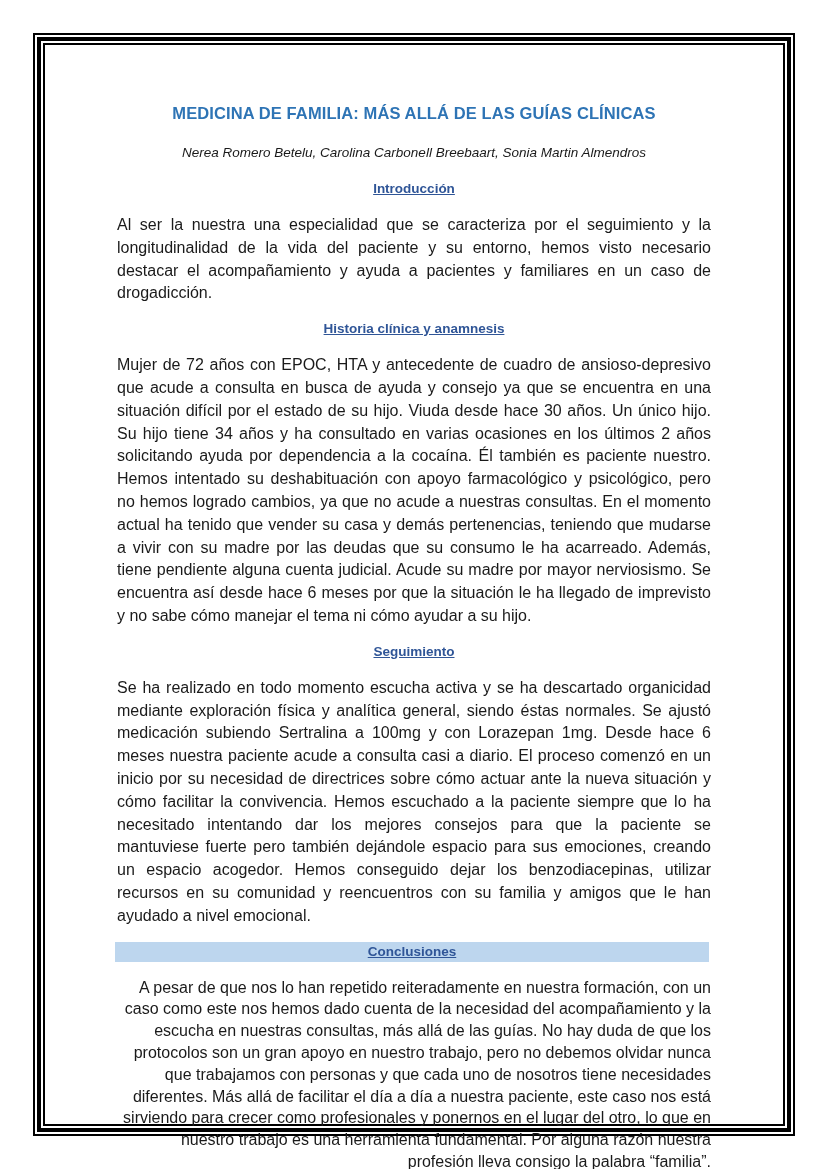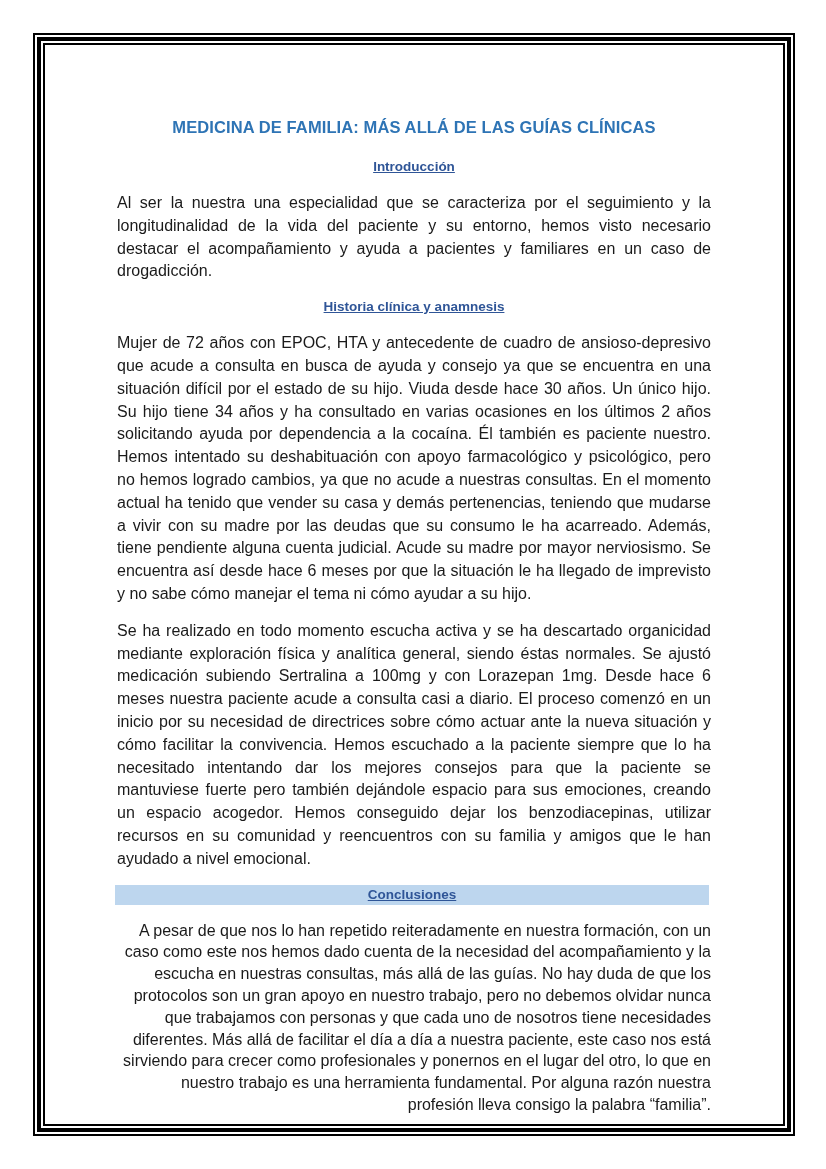--- a/index.html
+++ b/index.html
@@ -48,21 +48,21 @@
       left: 117px;
       top: 100px;
       width: 594px;
     }
     .doc-title {
       text-align: center;
       color: #2e74b5;
       font-weight: bold;
       font-size: 16.5px;
       letter-spacing: 0.1px;
-      margin: 15px 0 18px 0;
+      margin: 1px 0 18px 0;
       line-height: 24px;
     }
     .authors {
       text-align: center;
       font-style: italic;
       font-size: 13.5px;
       margin: 0 0 16px 0;
       line-height: 20px;
     }
     .section-heading {
@@ -93,32 +93,34 @@
   </style>
 </head>
 <body>
 
 <div class="border-outer"></div>
 <div class="border-mid"></div>
 <div class="border-inner"></div>
 
 <div class="content">
   <h1 class="doc-title">MEDICINA DE FAMILIA: MÁS ALLÁ DE LAS GUÍAS CLÍNICAS</h1>
+  <p class="authors">Nerea Romero Betelu, Carolina Carbonell Breebaart, Sonia Martin Almendros</p>
 
   <div>
     <div class="section-heading">Introducción</div>
     <p class="para">Al ser la nuestra una especialidad que se caracteriza por el seguimiento y la longitudinalidad de la vida del paciente y su entorno, hemos visto necesario destacar el acompañamiento y ayuda a pacientes y familiares en un caso de drogadicción.</p>
   </div>
 
   <div>
     <div class="section-heading">Historia clínica y anamnesis</div>
     <p class="para">Mujer de 72 años con EPOC, HTA y antecedente de cuadro de ansioso-depresivo que acude a consulta en busca de ayuda y consejo ya que se encuentra en una situación difícil por el estado de su hijo. Viuda desde hace 30 años. Un único hijo. Su hijo tiene 34 años y ha consultado en varias ocasiones en los últimos 2 años solicitando ayuda por dependencia a la cocaína. Él también es paciente nuestro. Hemos intentado su deshabituación con apoyo farmacológico y psicológico, pero no hemos logrado cambios, ya que no acude a nuestras consultas. En el momento actual ha tenido que vender su casa y demás pertenencias, teniendo que mudarse a vivir con su madre por las deudas que su consumo le ha acarreado. Además, tiene pendiente alguna cuenta judicial. Acude su madre por mayor nerviosismo. Se encuentra así desde hace 6 meses por que la situación le ha llegado de imprevisto y no sabe cómo manejar el tema ni cómo ayudar a su hijo.</p>
   </div>
 
   <div>
+    <div class="section-heading">Seguimiento</div>
     <p class="para">Se ha realizado en todo momento escucha activa y se ha descartado organicidad mediante exploración física y analítica general, siendo éstas normales. Se ajustó medicación subiendo Sertralina a 100mg y con Lorazepan 1mg. Desde hace 6 meses nuestra paciente acude a consulta casi a diario. El proceso comenzó en un inicio por su necesidad de directrices sobre cómo actuar ante la nueva situación y cómo facilitar la convivencia. Hemos escuchado a la paciente siempre que lo ha necesitado intentando dar los mejores consejos para que la paciente se mantuviese fuerte pero también dejándole espacio para sus emociones, creando un espacio acogedor. Hemos conseguido dejar los benzodiacepinas, utilizar recursos en su comunidad y reencuentros con su familia y amigos que le han ayudado a nivel emocional.</p>
   </div>
 
   <div>
     <div class="section-heading highlight">Conclusiones</div>
     <p class="para left">A pesar de que nos lo han repetido reiteradamente en nuestra formación, con un caso como este nos hemos dado cuenta de la necesidad del acompañamiento y la escucha en nuestras consultas, más allá de las guías. No hay duda de que los protocolos son un gran apoyo en nuestro trabajo,  pero no debemos olvidar nunca que trabajamos con personas y que cada uno de nosotros tiene necesidades diferentes. Más allá de facilitar el día a día a nuestra paciente, este caso nos está sirviendo para crecer como profesionales y ponernos en el lugar del otro, lo que en nuestro trabajo es una herramienta fundamental. Por alguna razón nuestra profesión lleva consigo la palabra “familia”.</p>
   </div>
 </div>
 
 </body></html>

